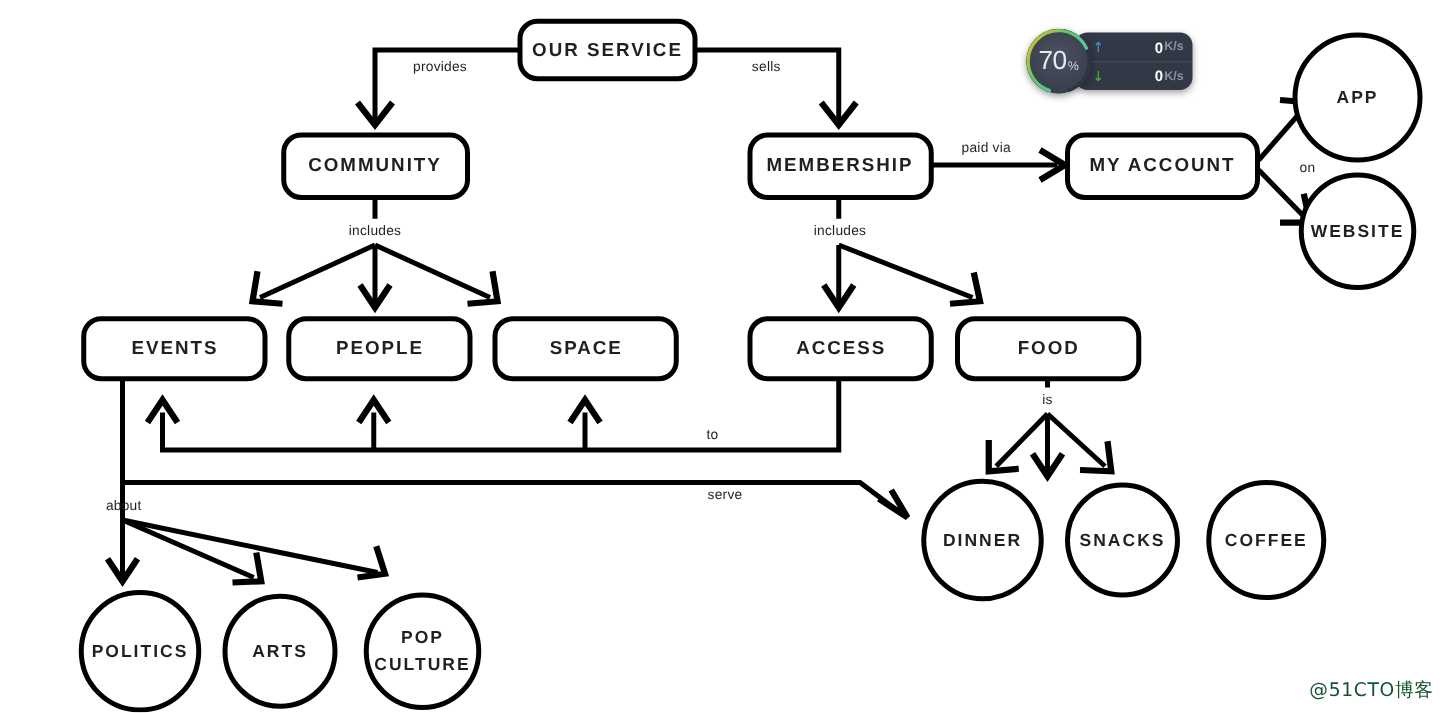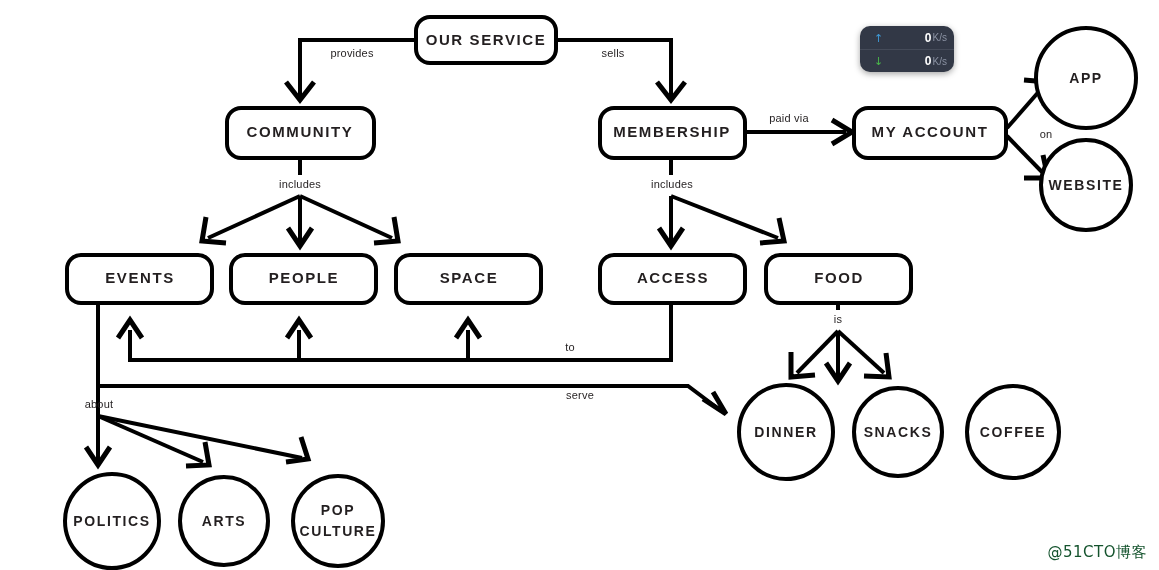--- a/index.html
+++ b/index.html
@@ -112,21 +112,21 @@
   .net-value {
     color: #ffffff;
     font-size: 12px;
     font-weight: bold;
     font-family: "Liberation Sans", sans-serif;
     letter-spacing: 0px;
   }
   .net-unit {
     color: #8b92a3;
     font-size: 10px;
-    font-weight: normal;
+    font-weight: bold;
     font-family: "Liberation Sans", sans-serif;
     margin-left: 1px;
   }
   #gauge {
     position: absolute;
     left: 0;
     top: 0;
     width: 58px;
     height: 58px;
   }
@@ -361,17 +361,35 @@
         <span class="net-value">0</span>
         <span class="net-unit">K/s</span>
       </div>
       <div class="net-row">
         <span class="net-arrow down">↓</span>
         <span class="net-value">0</span>
         <span class="net-unit">K/s</span>
       </div>
     </div>
 
+    <div id="gauge">
+      <div id="gauge-face"></div>
+      <svg width="58" height="58" viewBox="0 0 58 58" style="position:absolute;left:0;top:0;">
+        <defs>
+          <linearGradient id="gaugeGrad" x1="0%" y1="100%" x2="70%" y2="0%">
+            <stop offset="0%" stop-color="#f0c419"></stop>
+            <stop offset="45%" stop-color="#5ec46a"></stop>
+            <stop offset="100%" stop-color="#4fd1c5"></stop>
+          </linearGradient>
+        </defs>
+        <circle cx="29" cy="29" r="24.5" fill="none" stroke="#2e3440" stroke-width="2.6" stroke-dasharray="138.2 15.4" stroke-dashoffset="-7.7" transform="rotate(90 29 29)"></circle>
+        <circle cx="29" cy="29" r="24.5" fill="none" stroke="url(#gaugeGrad)" stroke-width="2.6" stroke-linecap="round" stroke-dasharray="96.7 57.2" stroke-dashoffset="-7.7" transform="rotate(90 29 29)"></circle>
+      </svg>
+      <div id="gauge-text">
+        <span id="gauge-value">70</span>
+        <span id="gauge-unit">%</span>
+      </div>
+    </div>
   </div>
 
   <div id="watermark">@51CTO博客</div>
 
 </div>
 
 </body></html>

